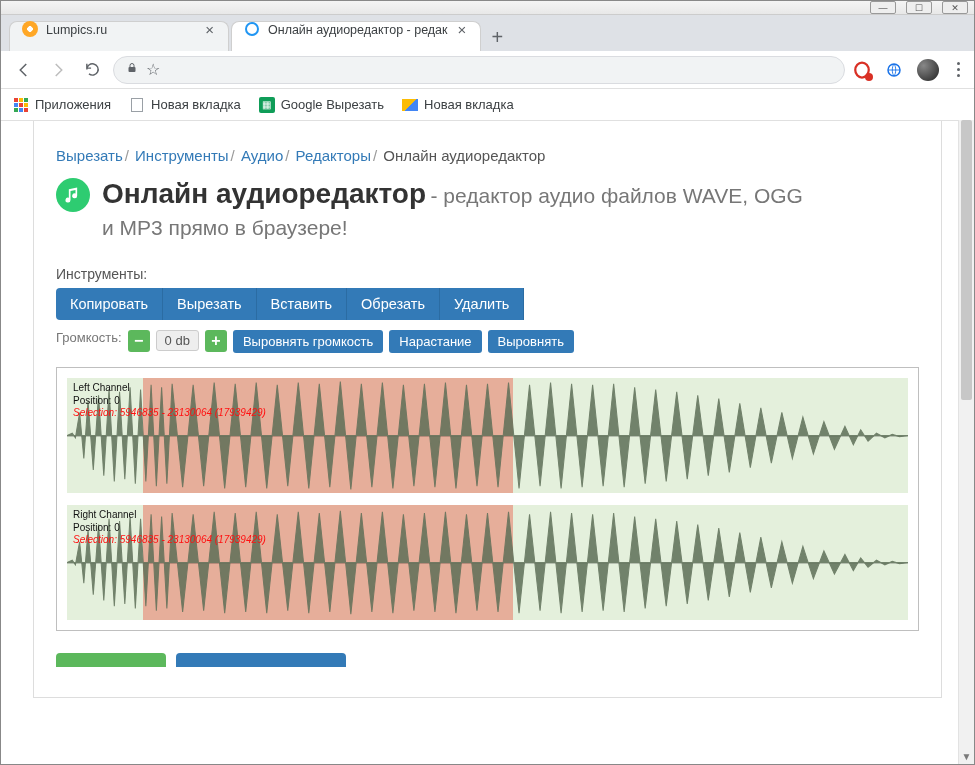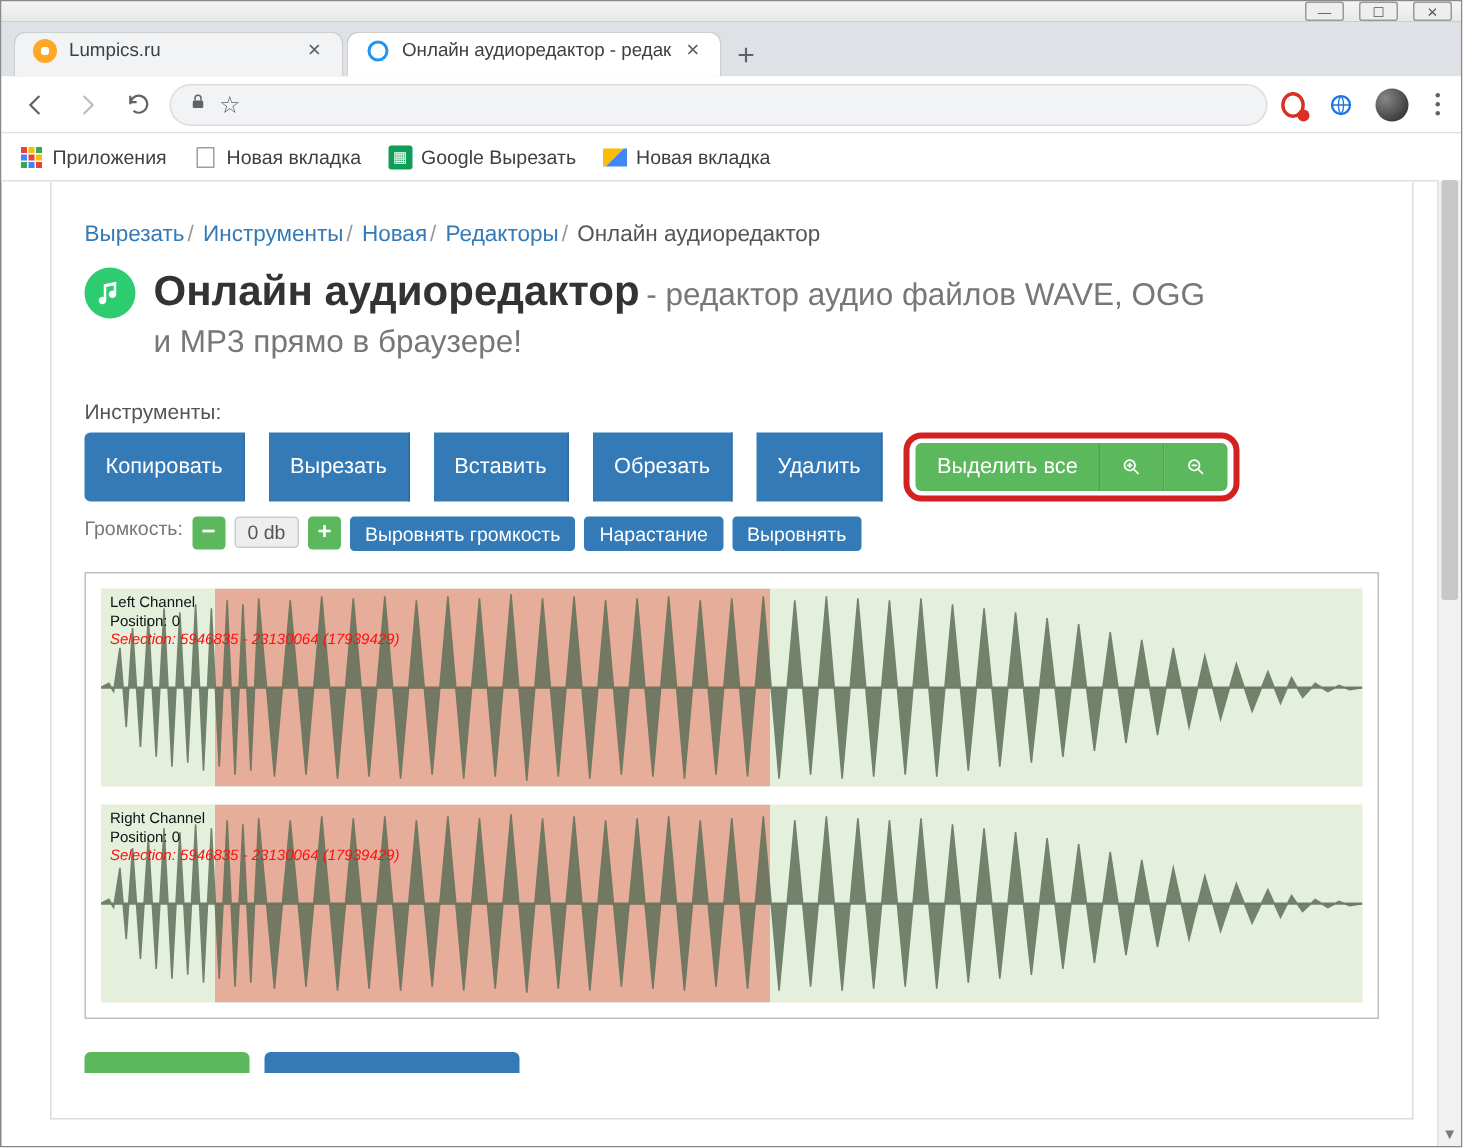--- a/index.html
+++ b/index.html
@@ -4,21 +4,21 @@
 <style>
 * { box-sizing: border-box; margin: 0; padding: 0; }
 body { font-family: -apple-system, BlinkMacSystemFont, "Segoe UI", Arial, sans-serif; background: #fff; width: 975px; height: 765px; overflow: hidden; position: relative; }
 
 .window-frame { border: 1px solid #888; width: 975px; height: 765px; background: #fff; }
 
 .titlebar { height: 14px; background: linear-gradient(#f4f4f4,#e8e8e8); border-bottom: 1px solid #ccc; display: flex; justify-content: flex-end; align-items: center; padding: 0 6px; gap: 10px; }
 .titlebar .wbtn { width: 26px; height: 13px; border: 1px solid #999; background: #eee; font-size: 9px; display:flex; align-items:center; justify-content:center; color:#555; border-radius:2px; }
 
 .tabstrip { display: flex; align-items: flex-end; height: 36px; background: #dee1e6; padding: 6px 8px 0 8px; gap: 2px; }
-.tab { display: flex; align-items: flex-start; gap: 8px; background: #f1f3f4; border-radius: 8px 8px 0 0; padding: 4px 12px; font-size: 12.5px; color: #3c4043; height: 30px; min-width: 220px; position: relative; border-top:1px solid #cfcfcf; border-left:1px solid #cfcfcf; border-right:1px solid #cfcfcf; }
+.tab { display: flex; align-items: flex-end; gap: 8px; background: #f1f3f4; border-radius: 8px 8px 0 0; padding: 14px 12px; font-size: 12.5px; color: #3c4043; height: 30px; min-width: 220px; position: relative; border-top:1px solid #cfcfcf; border-left:1px solid #cfcfcf; border-right:1px solid #cfcfcf; }
 .tab.active { background: #fff; }
 .favicon { width: 16px; height: 16px; border-radius: 50%; display:inline-flex; align-items:center; justify-content:center; font-size:12px; }
 .fav-orange { background: radial-gradient(circle,#fff 0,#fff 25%,#ffa726 26%,#ffa726 100%); }
 .fav-blue { position:relative; }
 .fav-blue svg { width:16px; height:16px; }
 .tab-close { margin-left: auto; color:#5f6368; font-size:15px; line-height:1; padding:0 2px; }
 .newtab { width: 28px; height: 28px; display:flex; align-items:center; justify-content:center; color:#5f6368; font-size:20px; }
 
 .addrbar { display:flex; align-items:center; height: 38px; background:#fff; border-bottom:1px solid #e0e0e0; padding: 0 10px; gap: 8px; }
 .nav-btn { width: 26px; height: 26px; display:flex; align-items:center; justify-content:center; color:#5f6368; border-radius:50%; }
@@ -60,40 +60,40 @@
 
 .page-head { display:flex; align-items:flex-start; gap:12px; flex-wrap:wrap; padding-bottom:8px; }
 .music-badge { width:34px; height:34px; background:#2ecc71; border-radius:50%; display:inline-flex; align-items:center; justify-content:center; color:#fff; flex-shrink:0; }
 .music-badge svg { width:20px; height:20px; }
 .h1 { font-size:28px; font-weight:700; color:#333; display:inline; }
 .h1-sub { font-size:21px; color:#777; font-weight:400; }
 .h1-line2 { font-size:21px; color:#777; padding-top:6px; padding-bottom:18px; }
 
 .tools-label { font-size:14px; color:#555; padding-bottom:6px; }
 
-.toolbar1 { display:flex; gap:16px; border-radius:4px; overflow:visible; }
+.toolbar1 { display:flex; gap:0; border-radius:4px; overflow:visible; }
 .btn { font-size:14.5px; color:#fff; padding:8px 14px; border:none; cursor:pointer; display:inline-flex; align-items:center; justify-content:center; }
 .btn-blue { background:#337ab7; border-right:1px solid #2b6ca3; }
 .btn-blue:first-child { border-radius:4px 0 0 4px; }
 .btn-green { background:#5cb85c; border-right:1px solid #4ca54c; }
 .btn-green:last-child { border-right:none; border-radius:0 4px 4px 0; }
 
 .highlight-box { border:4px solid #d32020; border-radius:12px; padding:3px 4px; display:inline-flex; margin-left:-2px; }
 .highlight-box .btn-green:first-child { border-radius:4px 0 0 4px; }
 .highlight-box .btn-green:last-child { border-radius:0 4px 4px 0; }
 .zoom-icon svg { width:14px; height:14px; }
 
 .toolbar2 { display:flex; align-items:flex-start; gap:6px; padding-top:10px; font-size:13.5px; }
 .vol-label { color:#777; font-size:13px; }
 .sq-btn { width:22px; height:22px; background:#5cb85c; color:#fff; border:none; border-radius:3px; font-size:16px; font-weight:bold; display:inline-flex; align-items:center; justify-content:center; }
 .vol-val { background:#eee; border:1px solid #ccc; padding:2px 8px; border-radius:3px; color:#555; font-size:13px; }
 .btn-sm-blue { background:#337ab7; color:#fff; border:none; padding:4px 10px; border-radius:3px; font-size:13px; }
 
 .wave-panel { border:1px solid #bfbfbf; margin-top:14px; padding:10px; background:#fff; }
-.channel { position:relative; height:132px; background:#e4f0dc; margin-bottom:12px; overflow:hidden; }
+.channel { position:relative; height:115px; background:#e4f0dc; margin-bottom:12px; overflow:hidden; }
 .channel:last-child { margin-bottom:0; }
 .sel-overlay { position:absolute; top:0; bottom:0; left:9%; width:44%; background:rgba(231,120,100,0.55); }
 .ch-labels { position:absolute; top:4px; left:6px; font-size:10px; line-height:1.25; z-index:3; }
 .ch-name { color:#111; }
 .ch-pos { color:#111; }
 .ch-sel { color:#ff1010;font-style:italic; }
 .midline { position:absolute; left:0; right:0; top:50%; height:1px; background:rgba(0,0,0,0.2); }
 .wave-svg { position:absolute; inset:0; width:100%; height:100%; }
 .wave-svg path { stroke:#5e6f58; stroke-width:1; fill:#5e6f58; opacity:0.85; }
 .partial-btns { display:flex; gap:10px; margin-top:22px; }
@@ -215,21 +215,21 @@
       <span>Новая вкладка</span>
     </div>
   </div>
 
   <div class="viewport">
     <div class="content-card">
 
       <div class="breadcrumb">
         <a href="#">Вырезать</a><span class="sep">/</span>
         <a href="#">Инструменты</a><span class="sep">/</span>
-        <a href="#">Новая</a><span class="sep">/</span>
+        <a href="#">Аудио</a><span class="sep">/</span>
         <a href="#">Редакторы</a><span class="sep">/</span>
         <span>Онлайн аудиоредактор</span>
       </div>
 
       <div class="page-head">
         <span class="music-badge">
           <svg viewBox="0 0 24 24">
               <path d="M9 18a3 3 0 1 1-2-2.83V5l10-2v10a3 3 0 1 1-2-2.83V6l-6 1.2V18z" fill="#fff"></path>
             </svg>
         </span>
@@ -241,35 +241,20 @@
       </div>
 
       <div class="tools-label">Инструменты:</div>
 
       <div class="toolbar1">
         <button class="btn btn-blue">Копировать</button>
         <button class="btn btn-blue">Вырезать</button>
         <button class="btn btn-blue">Вставить</button>
         <button class="btn btn-blue">Обрезать</button>
         <button class="btn btn-blue" style="border-radius:0">Удалить</button>
-        <span class="highlight-box">
-          <button class="btn btn-green">Выделить все</button>
-          <button class="btn btn-green zoom-icon">
-            <svg viewBox="0 0 24 24">
-                <circle cx="10" cy="10" r="6" fill="none" stroke="#fff" stroke-width="2"></circle>
-                <path d="M15 15l5 5M10 7v6M7 10h6" stroke="#fff" stroke-width="2"></path>
-              </svg>
-          </button>
-          <button class="btn btn-green zoom-icon">
-            <svg viewBox="0 0 24 24">
-                <circle cx="10" cy="10" r="6" fill="none" stroke="#fff" stroke-width="2"></circle>
-                <path d="M15 15l5 5M7 10h6" stroke="#fff" stroke-width="2"></path>
-              </svg>
-          </button>
-        </span>
       </div>
 
       <div class="toolbar2">
         <span class="vol-label">Громкость:</span>
         <button class="sq-btn">−</button>
         <span class="vol-val">0 db</span>
         <button class="sq-btn">+</button>
         <button class="btn-sm-blue">Выровнять громкость</button>
         <button class="btn-sm-blue">Нарастание</button>
         <button class="btn-sm-blue">Выровнять</button>

